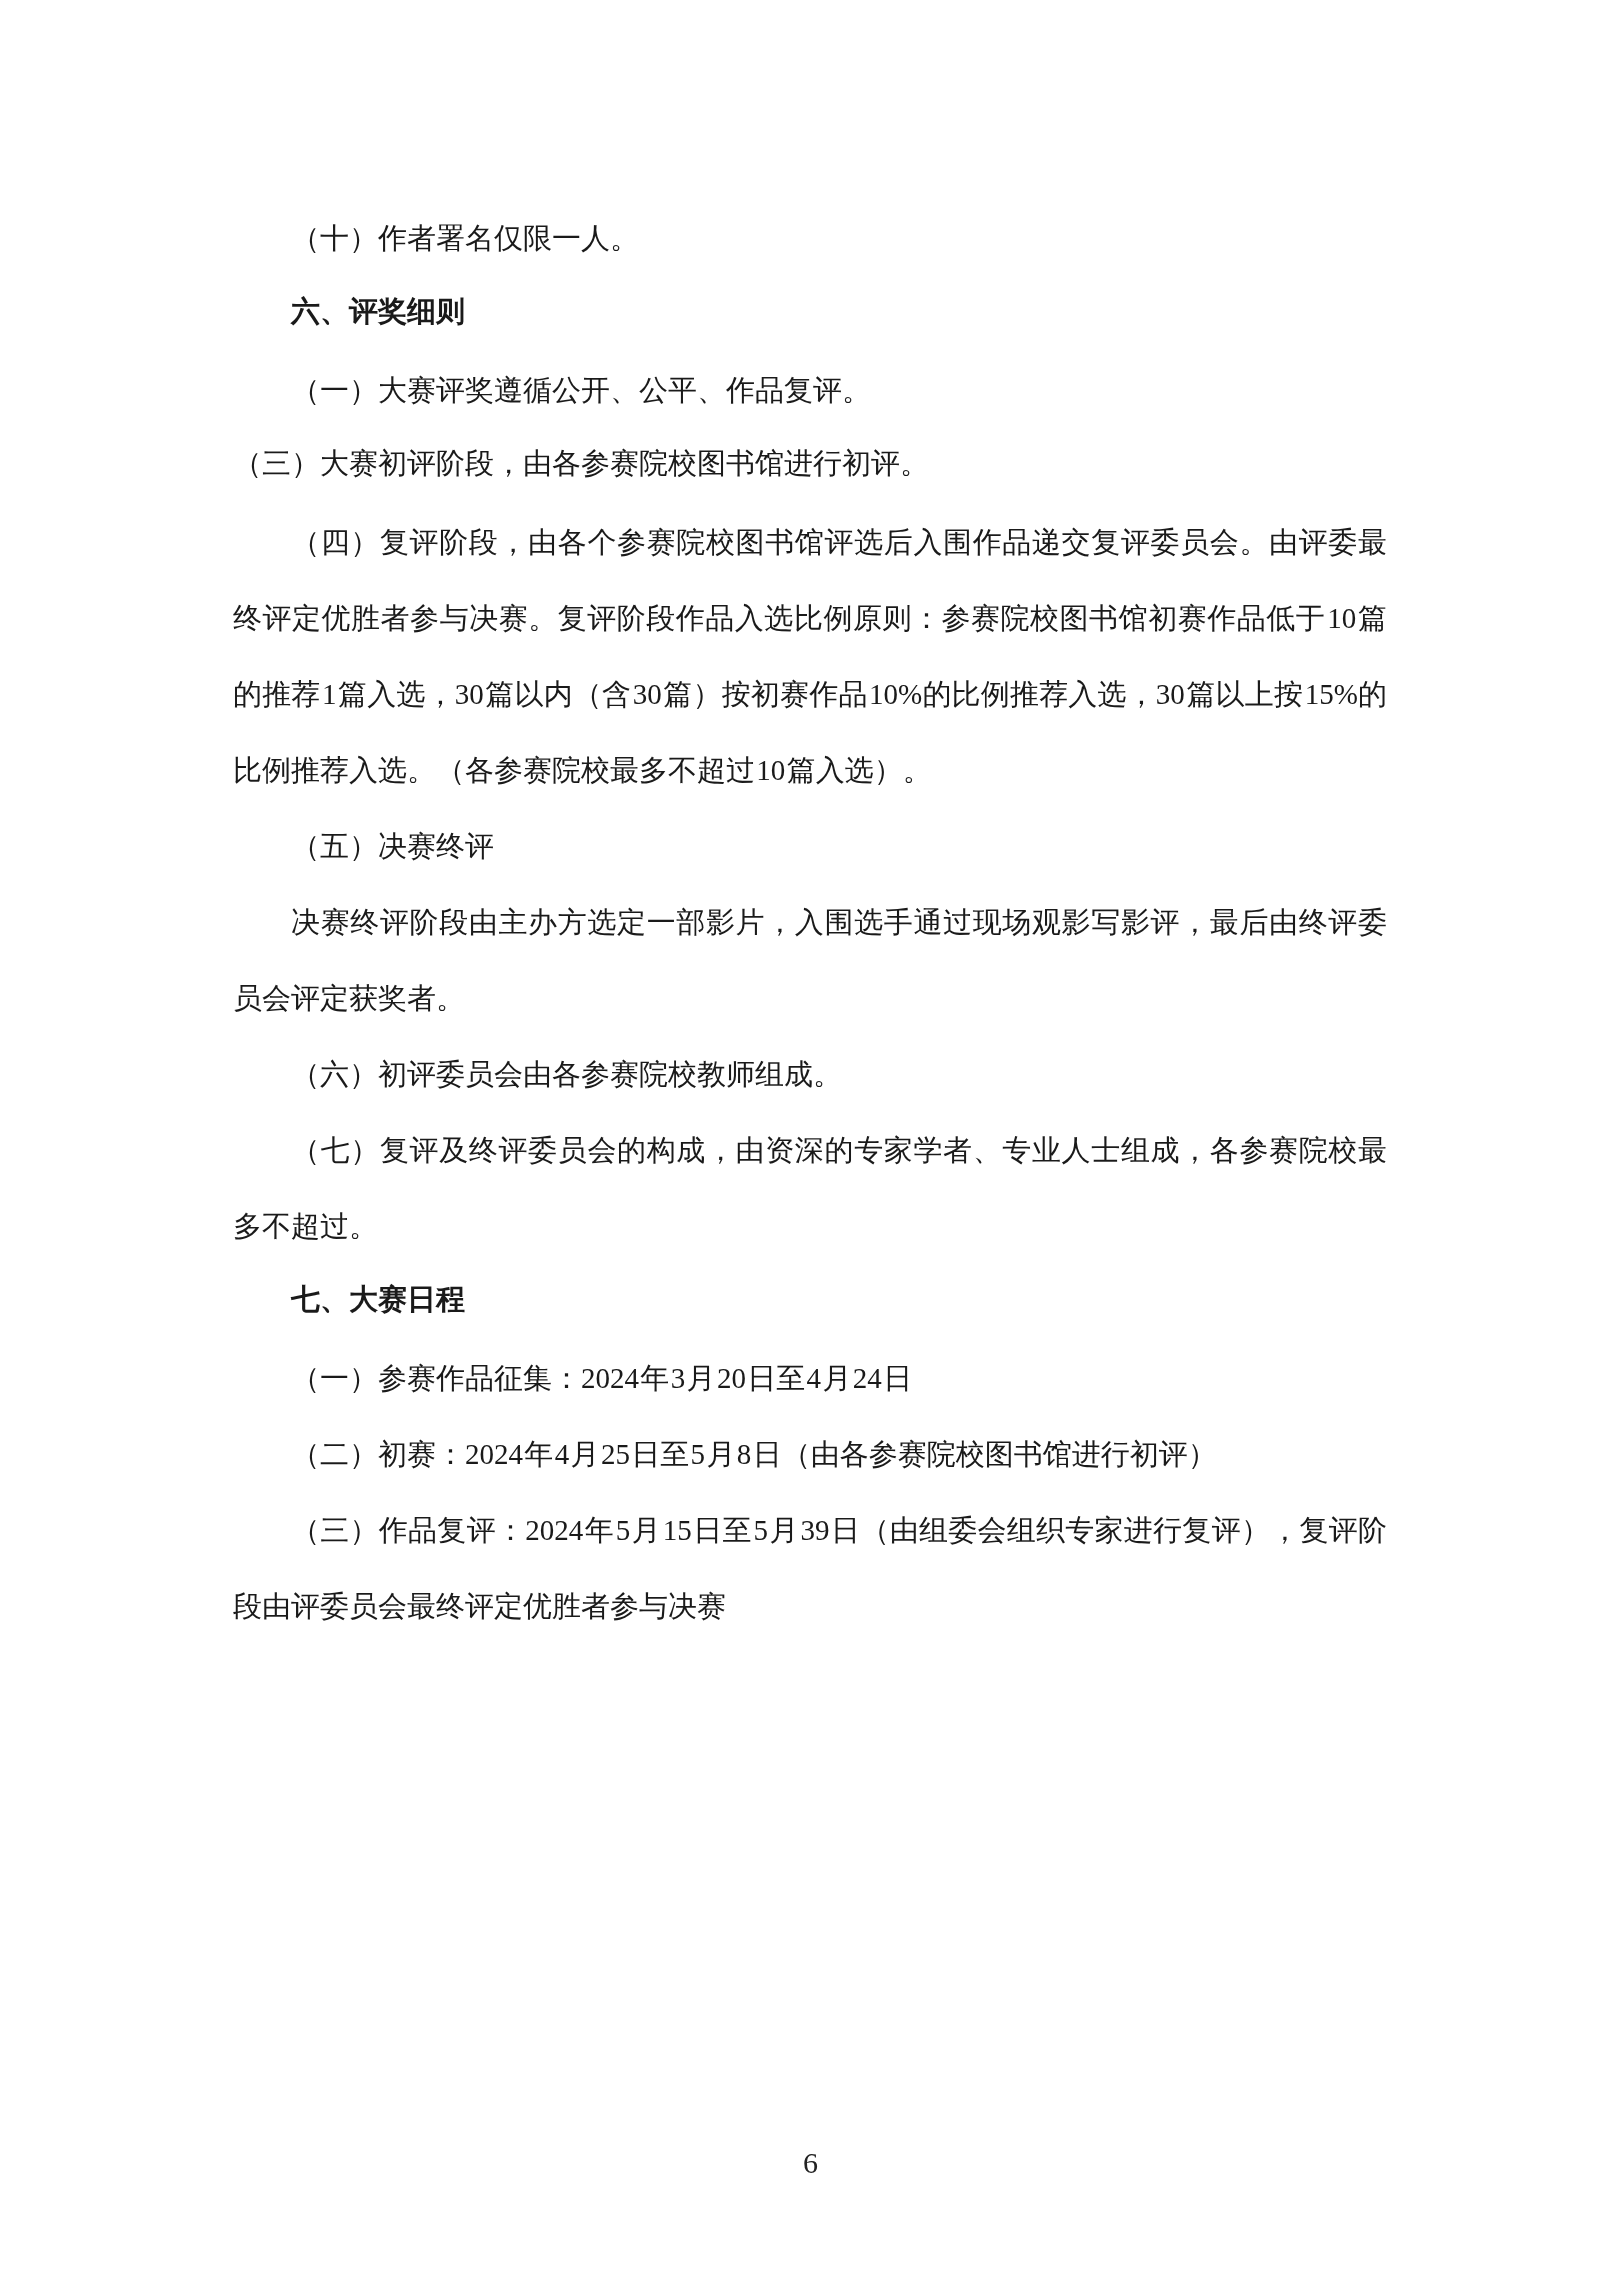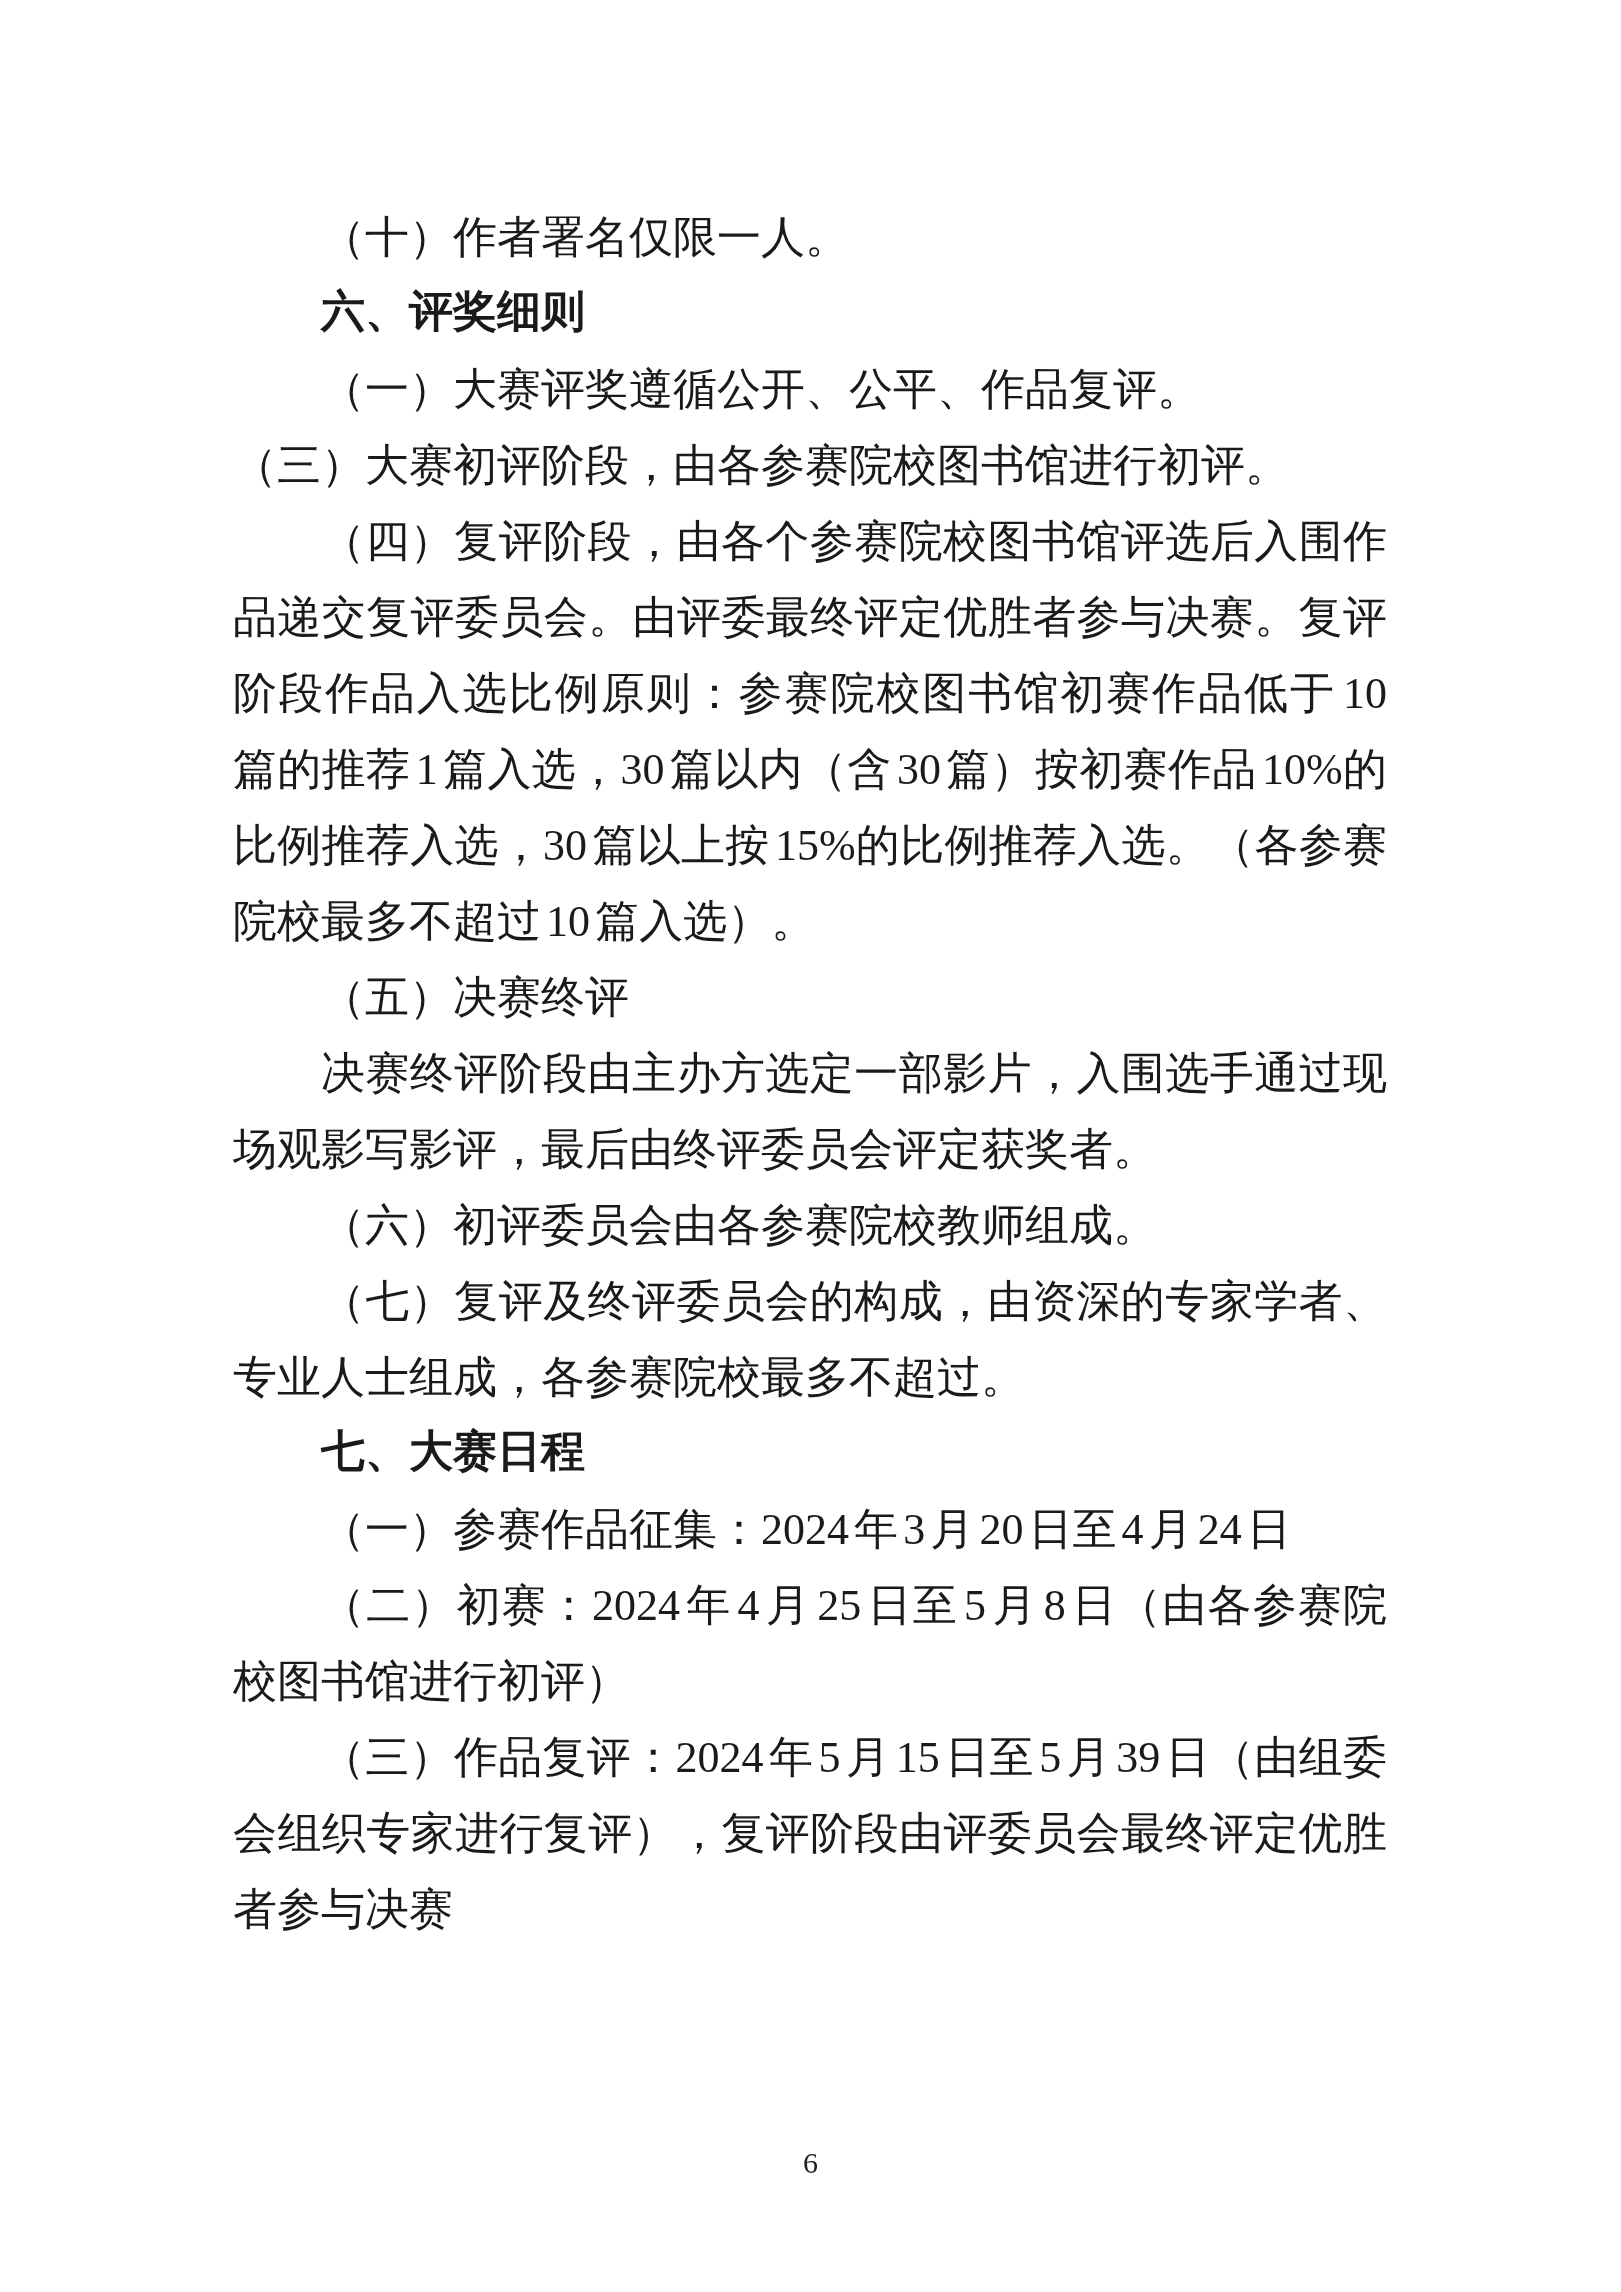--- a/index.html
+++ b/index.html
@@ -17,31 +17,32 @@
     color: #1a1a1a;
   }
   .content {
     position: absolute;
     left: 233px;
     top: 200px;
     width: 1154px;
   }
   .para {
     margin: 0;
-    font-size: 44px;
+    font-size: 29px;
     line-height: 76px;
     text-align: justify;
     word-spacing: -5.9px;
     letter-spacing: 0;
   }
   .indent {
     text-indent: 2em;
   }
   .no-indent {
     text-indent: 0;
+    font-family: Liberation Mono, monospace;
   }
   .heading {
     font-family: Liberation Mono, monospace;
     font-weight: 700;
     text-align: left;
   }
   .footer {
     position: absolute;
     top: 2143px;
     left: 0;

